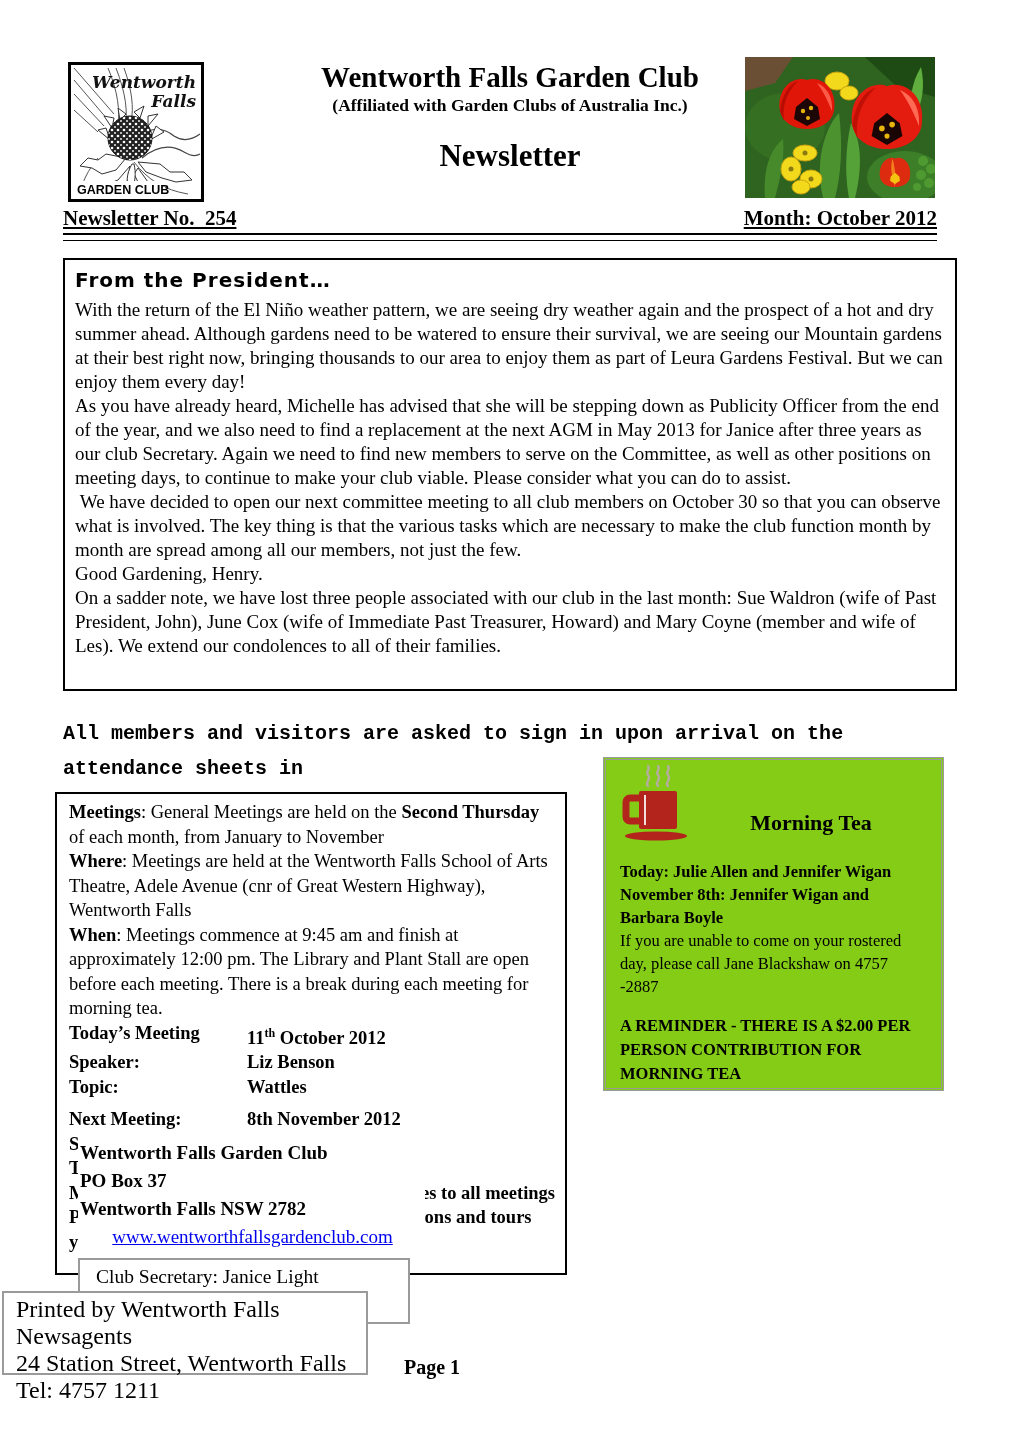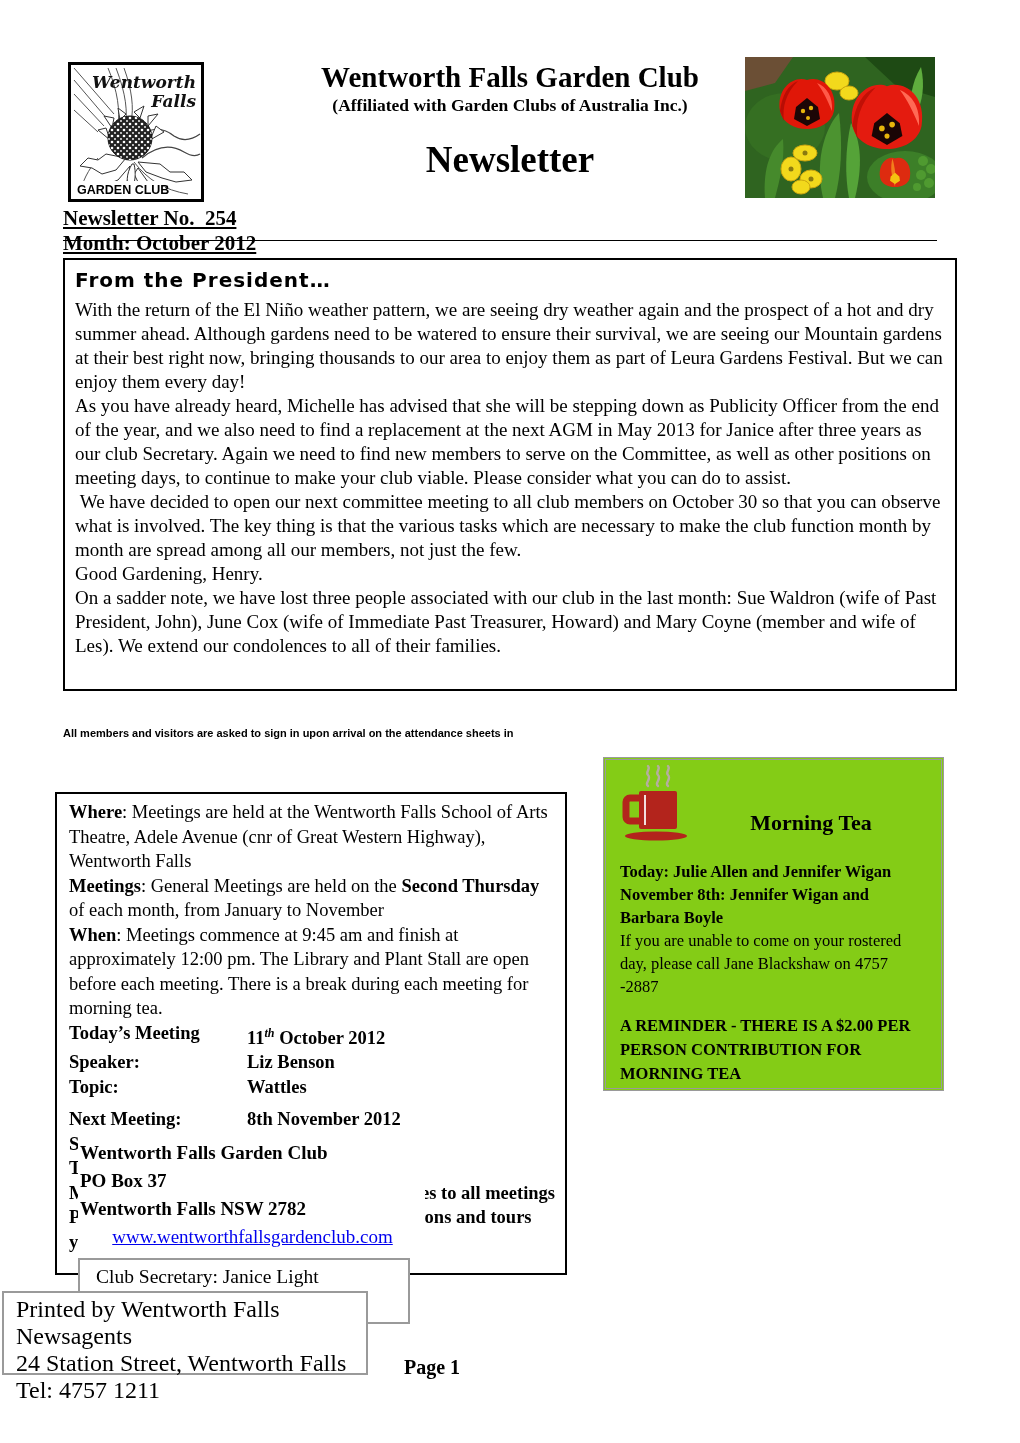--- a/index.html
+++ b/index.html
@@ -4,50 +4,50 @@
 <style>
   html,body{margin:0;padding:0;background:#fff;}
   .page{position:relative;width:1020px;height:1443px;margin:0 auto;background:#fff;
         font-family:"Liberation Serif",serif;color:#000;overflow:hidden;}
 
   
   .logo-box{position:absolute;left:68px;top:62px;width:136px;height:140px;}
   .masthead{position:absolute;left:230px;top:60px;width:560px;text-align:center;}
   .club-name{font-size:29px;font-weight:bold;line-height:34px;}
   .affiliation{font-size:17.5px;font-weight:bold;line-height:22px;}
-  .doc-type{font-size:37px;font-weight:bold;margin-top:22px;}
+  .doc-type{font-size:31px;font-weight:bold;margin-top:22px;}
   .photo{position:absolute;left:745px;top:57px;width:190px;height:141px;}
 
   .issue-row{position:absolute;left:63px;top:206px;width:874px;display:flex;
              justify-content:space-between;font-size:21px;font-weight:bold;
-             border-bottom:2px solid #000;padding-bottom:2px;white-space:pre;flex-direction:column;}
+             border-bottom:2px solid #000;padding-bottom:2px;white-space:pre;}
   .issue-row span{text-decoration:underline;}
   .issue-row-line2{position:absolute;left:63px;top:240px;width:874px;border-top:1.5px solid #000;}
 
   
   .president-box{position:absolute;left:63px;top:258px;width:894px;height:433px;
                  border:2px solid #000;box-sizing:border-box;padding:8px 12px 0 10px;}
   .president-heading{font-family:"DejaVu Sans",sans-serif;font-size:20px;font-weight:bold;
                      letter-spacing:1px;margin-bottom:6px;}
   .president-box p{margin:0;font-size:19px;line-height:24px;white-space:pre-wrap;}
 
   
   .attendance{position:absolute;left:63px;top:716px;width:890px;
-              font-family:Liberation Sans, sans-serif;font-weight:bold;font-size:11px;line-height:35px;}
+              font-family:Liberation Mono, monospace;font-weight:bold;font-size:20px;line-height:35px;}
 
   
   .meetings-box{position:absolute;left:55px;top:792px;width:512px;height:483px;
                 border:2px solid #000;box-sizing:border-box;padding:6px 6px 0 12px;
                 font-size:18.5px;line-height:24.5px;overflow:hidden;}
   .meetings-box p{margin:0;}
   .sched-row{display:flex;font-weight:bold;}
   .sched-label{width:178px;flex:none;}
   .sched-spacer{height:8px;}
   .notice{font-weight:bold;}
-  sup{font-size:.65em;font-style:italic;}
+  sup{font-size:.65em;}
 
   
   .address-card{position:absolute;left:78px;top:1137px;width:347px;height:121px;background:#fff;
                 font-size:19px;line-height:28px;font-weight:bold;padding:2px 0 0 2px;box-sizing:border-box;}
   .address-card .website{font-weight:normal;text-align:center;}
   .address-card .website a{color:#0000ee;text-decoration:underline;}
   .secretary-card{position:absolute;left:78px;top:1258px;width:332px;height:66px;background:#fff;
                   border:2px solid #9a9a9a;box-sizing:border-box;font-size:19.5px;padding:6px 0 0 16px;}
   .printed-card{position:absolute;left:2px;top:1291px;width:366px;height:84px;background:#fff;
                 border:2px solid #9a9a9a;box-sizing:border-box;font-size:24px;line-height:27px;
@@ -205,22 +205,22 @@
     <p> We have decided to open our next committee meeting to all club members on October 30 so that you can observe what is involved. The key thing is that the various tasks which are necessary to make the club function month by month are spread among all our members, not just the few.</p>
     <p>Good Gardening, Henry.</p>
     <p>On a sadder note, we have lost three people associated with our club in the last month: Sue Waldron (wife of Past President, John), June Cox (wife of Immediate Past Treasurer, Howard) and Mary Coyne (member and wife of Les). We extend our condolences to all of their families.</p>
   </div>
 
   <div class="attendance">
     <div>All members and visitors are asked to sign in upon arrival on the attendance sheets in</div>
   </div>
 
   <div class="meetings-box">
+    <p><b>Meetings</b>: General Meetings are held on the <b>Second Thursday</b> of each month, from January to November</p>
     <p><b>Where</b>: Meetings are held at the Wentworth Falls School of Arts Theatre, Adele Avenue (cnr of Great Western Highway), Wentworth Falls</p>
-    <p><b>Meetings</b>: General Meetings are held on the <b>Second Thursday</b> of each month, from January to November</p>
     <p><b>When</b>: Meetings commence at 9:45 am and finish at approximately 12:00 pm. The Library and Plant Stall are open before each meeting. There is a break during each meeting for morning tea.</p>
     <div class="sched-row">
       <span class="sched-label">Today’s Meeting</span>
       <span>11<sup>th</sup> October 2012</span>
     </div>
     <div class="sched-row">
       <span class="sched-label">Speaker:</span>
       <span>Liz Benson</span>
     </div>
     <div class="sched-row">

